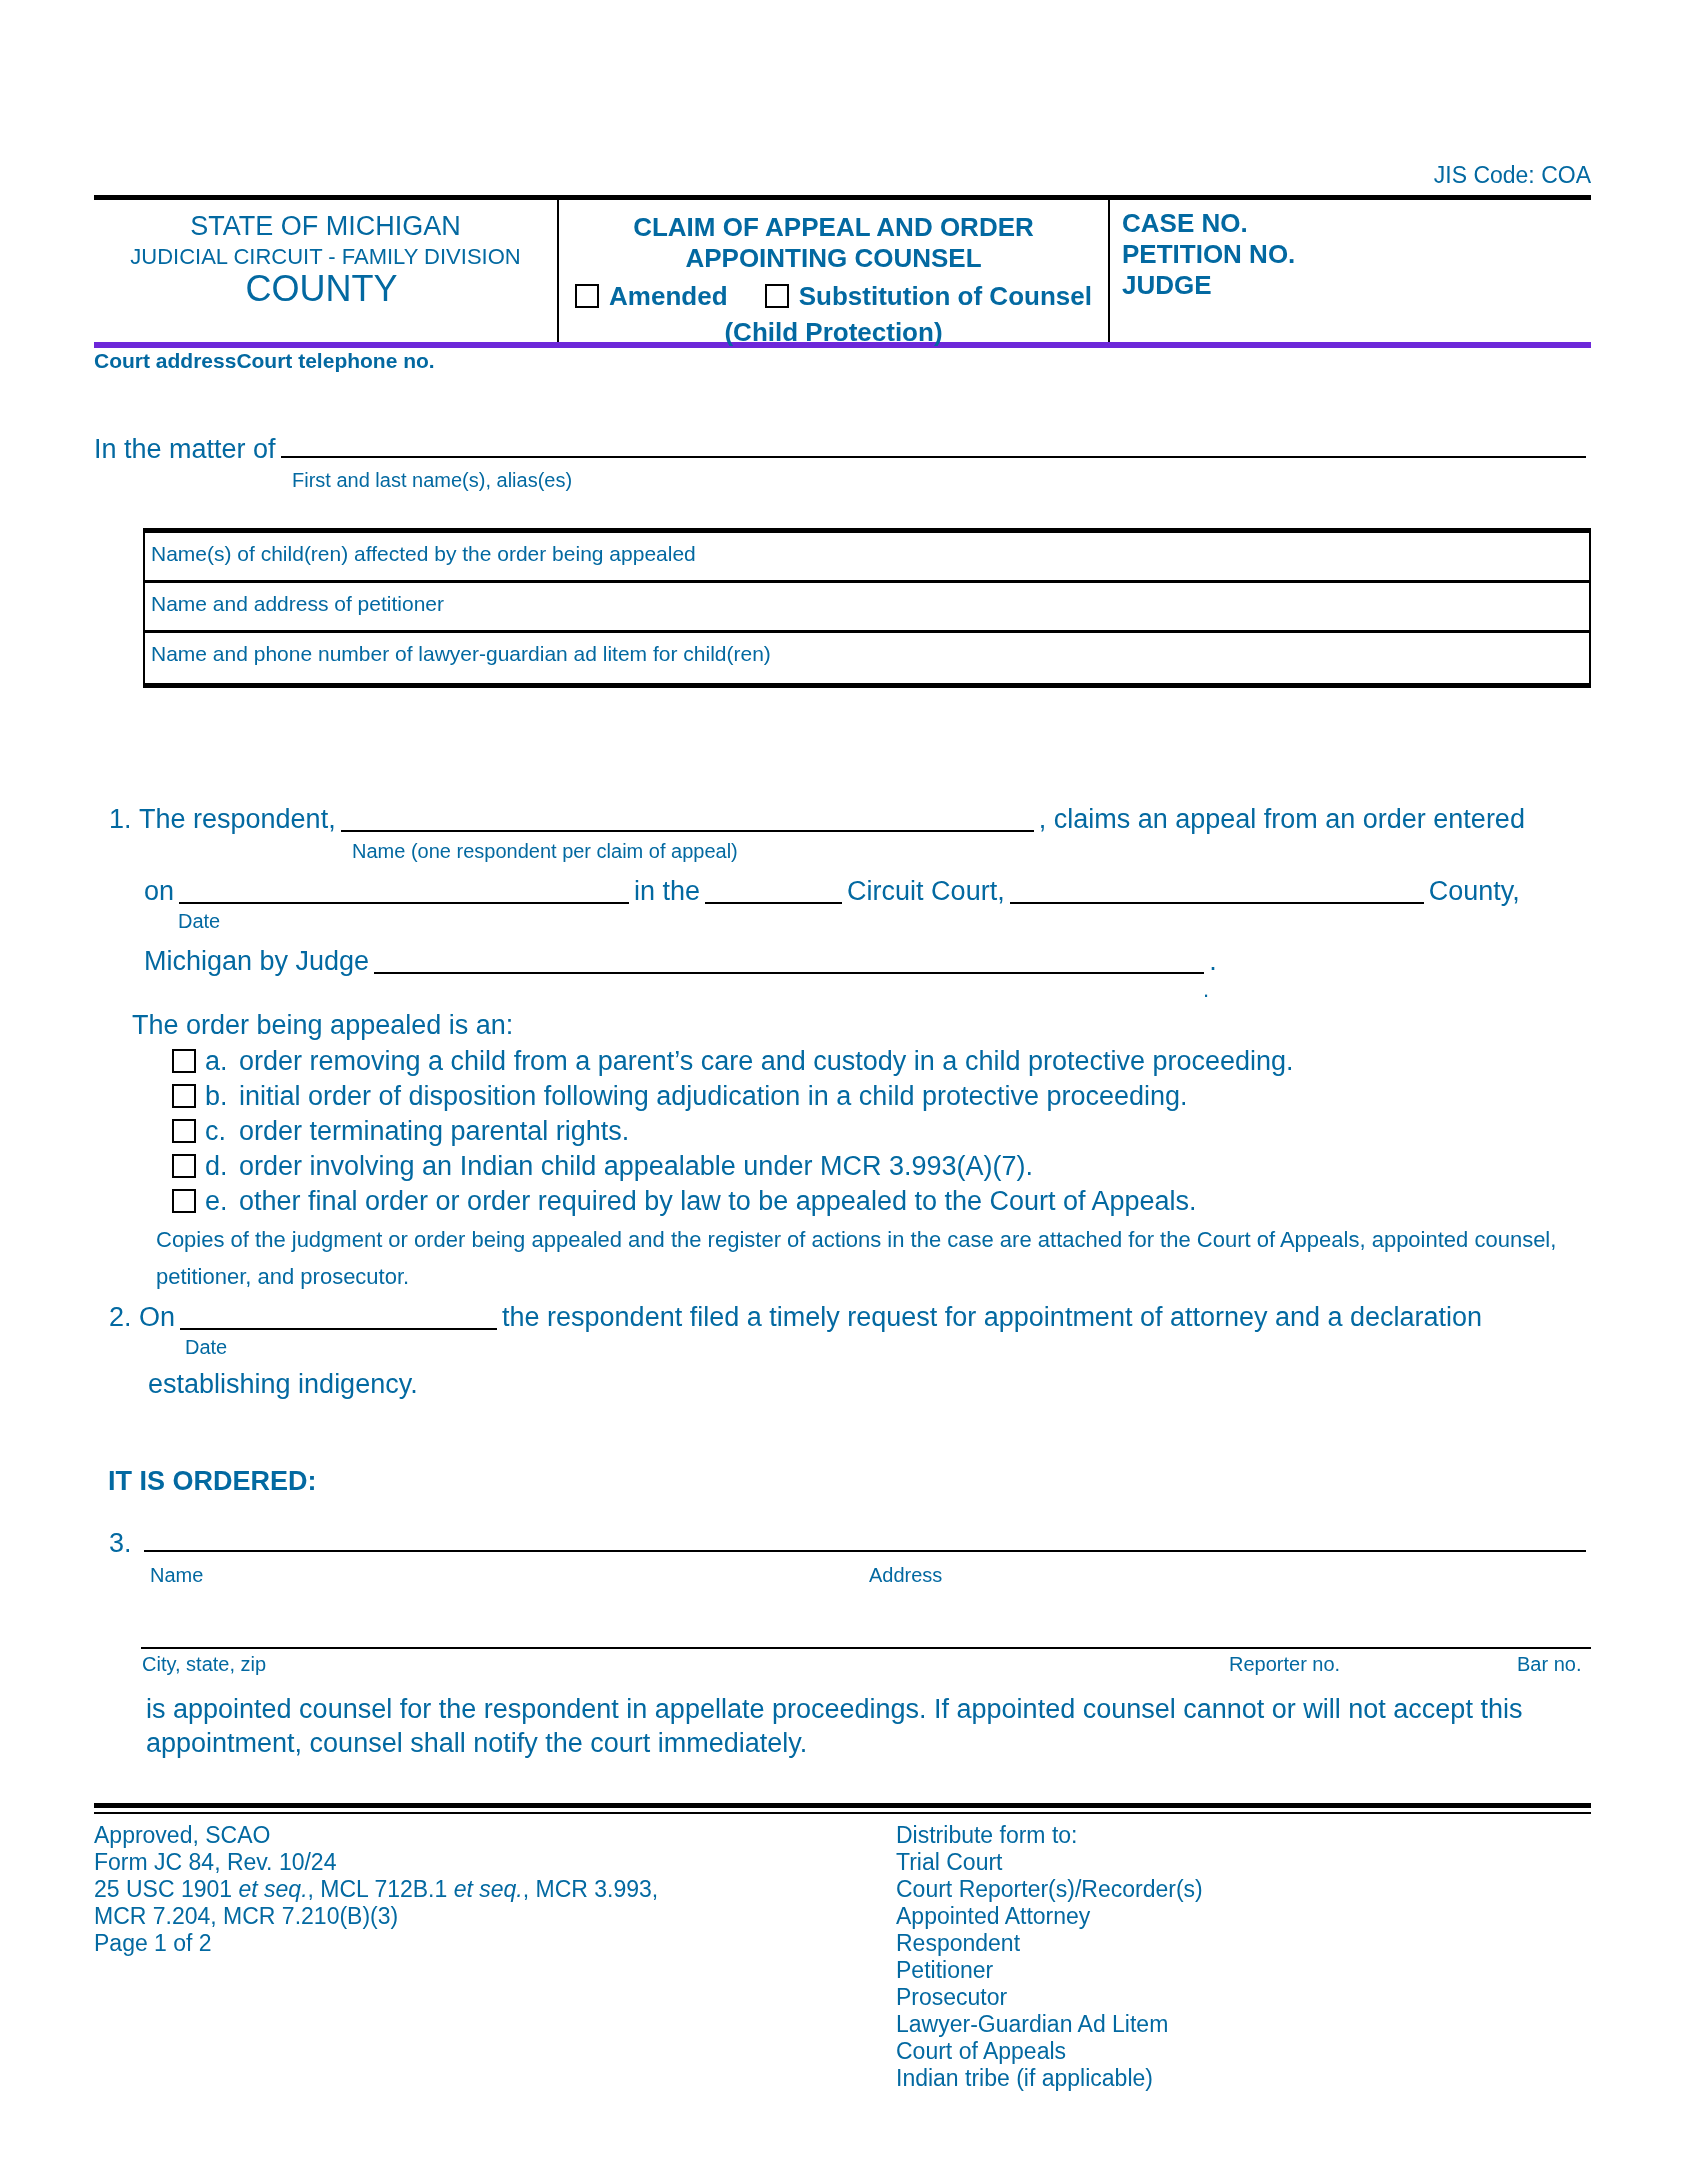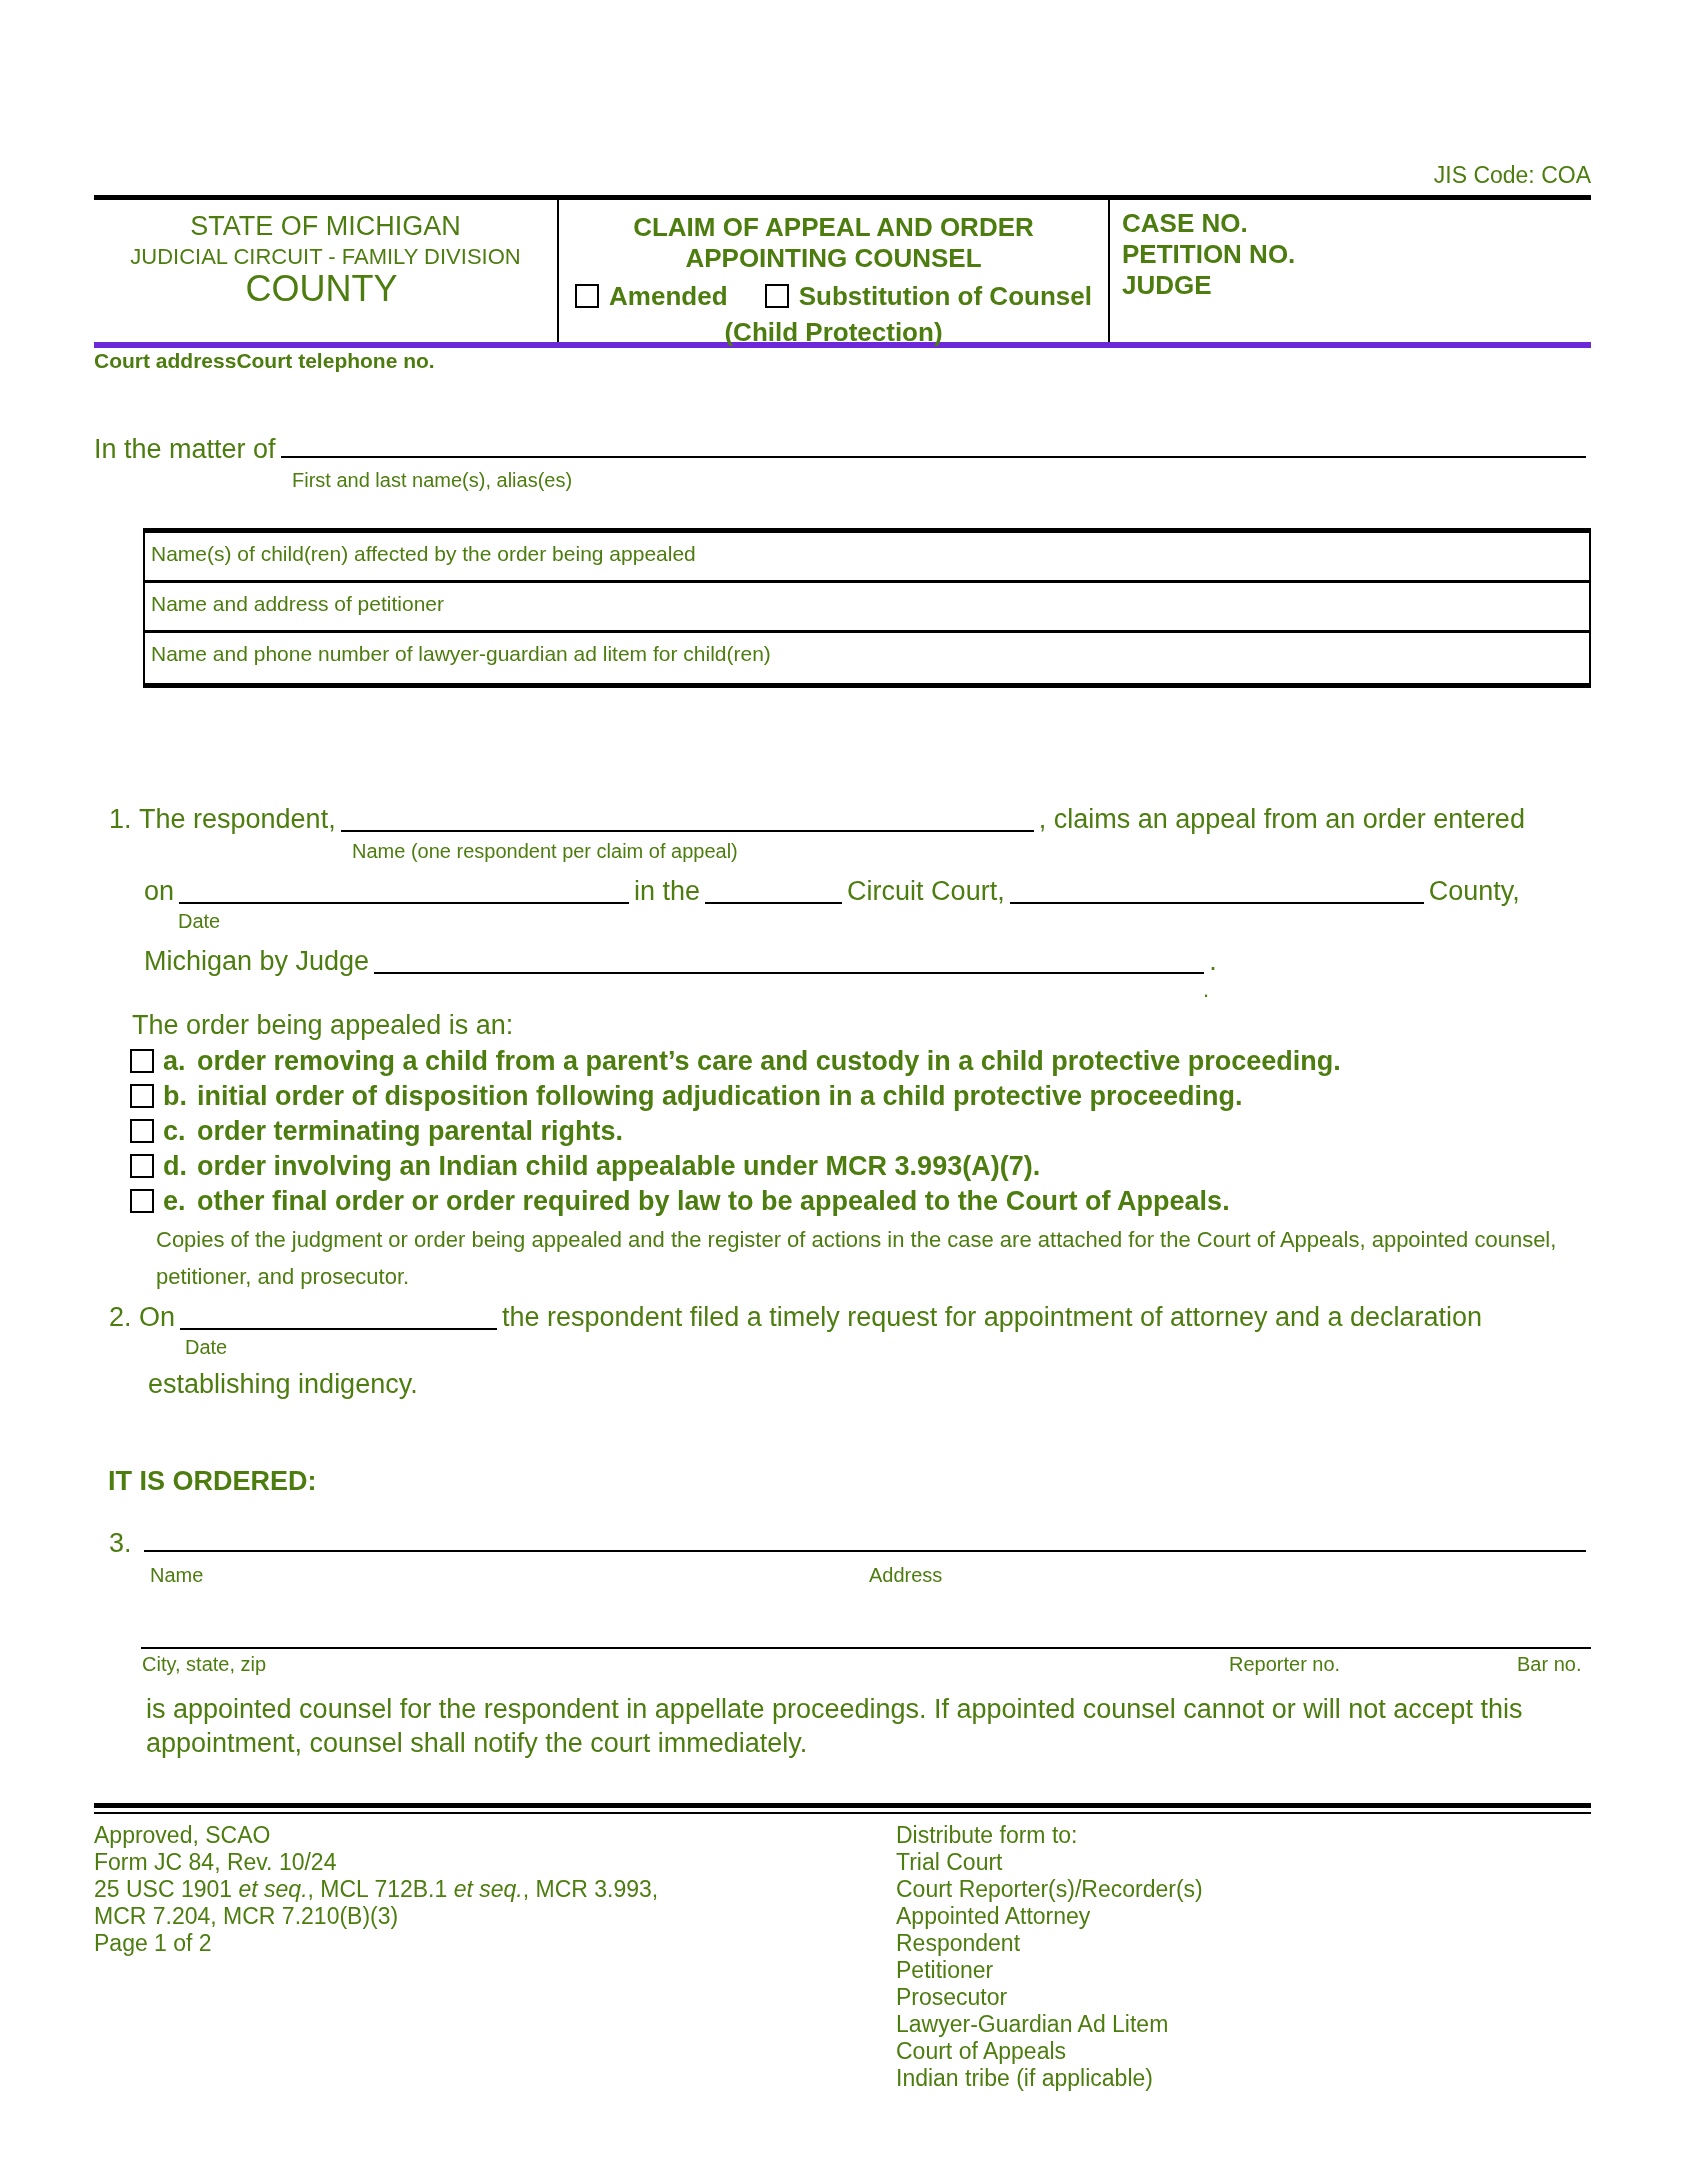--- a/index.html
+++ b/index.html
@@ -1,16 +1,16 @@
 <!DOCTYPE html>
 <html><head>
 <meta charset="utf-8">
 <style>
   html,body{margin:0;padding:0;background:#ffffff;}
-  .page{position:relative;width:1683px;height:2178px;background:#fff;color:#4d7c0f;
+  .page{position:relative;width:1683px;height:2178px;background:#fff;color:#0369a1;
         font-family:"Liberation Sans", sans-serif;font-size:27px;overflow:hidden;}
   .abs{position:absolute;left:94px;width:1497px;}
   .b{font-weight:bold;}
   .it{font-style:italic;}
   .sm{font-size:21px;}
   .hint{font-size:20px;line-height:22px;}
   .jis{font-size:23px;text-align:right;}
   
   .hdrtab{display:flex;border-top:5px solid #000;border-bottom:6px solid #6d28d9;height:142px;box-sizing:content-box;}
   .hcell{box-sizing:border-box;}
@@ -33,21 +33,21 @@
   .cb{display:inline-block;width:20px;height:20px;border:2px solid #000;background:#fff;
       vertical-align:-3px;margin-right:9px;}
   .cbh{margin-right:10px;}
   
   .infobox{left:143px;width:1448px;border:2px solid #000;border-top:5px solid #000;border-bottom:5px solid #000;box-sizing:border-box;}
   .ibrow{height:50px;border-bottom:3px solid #000;padding:4px 0 0 6px;box-sizing:border-box;}
   .ibrow:last-child{border-bottom:none;}
   .iblab{font-size:21px;}
   .bodyline{line-height:31px;white-space:nowrap;}
   .num{display:inline-block;margin-left:15px;width:30px;}
-  .opt{line-height:35px;margin-left:36px;white-space:nowrap;font-weight:bold;}
+  .opt{line-height:35px;margin-left:78px;white-space:nowrap;}
   .optletter{display:inline-block;width:34px;}
   .note{font-size:22px;line-height:37px;margin-left:62px;margin-top:2px;}
   
   .rule1{border-top:5px solid #000;height:0;}
   .rule2{border-top:2px solid #000;height:0;margin-top:4px;}
   .fcol{font-size:23px;line-height:27px;}
   .fright{position:absolute;left:802px;top:19px;}
   .fleft{position:absolute;left:0;top:19px;}
   .relrow{position:relative;height:22px;}
   .relrow span{position:absolute;top:0;}

